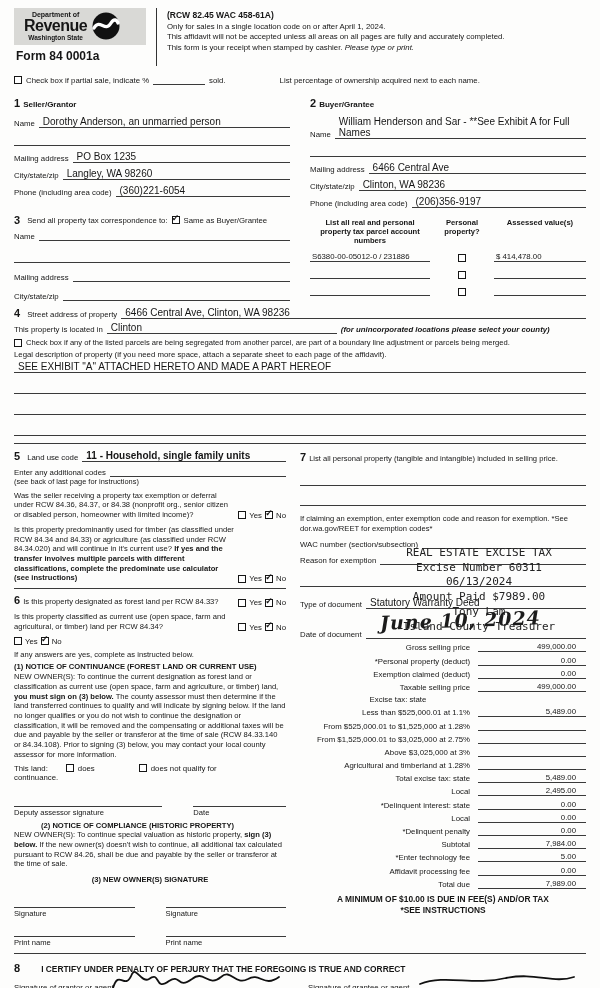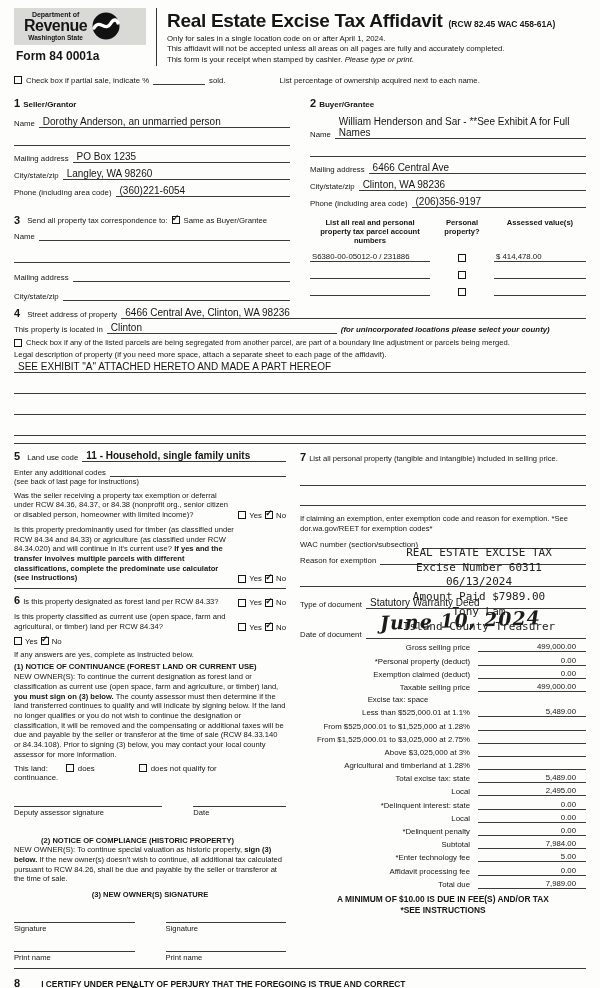--- a/index.html
+++ b/index.html
@@ -88,21 +88,20 @@
             <circle cx="15" cy="15" r="13.5" fill="#111"></circle>
             <path d="M3 17 C9 7, 14 22, 20 12 C23 7, 26 9, 27 12" stroke="#fff" stroke-width="3.4" fill="none" stroke-linecap="round"></path>
           </svg>
         </span>
       </div>
       <div class="form-no">Form 84 0001a</div>
     </div>
     <div class="hdr-divider"></div>
     <div class="hdr-right">
       <div class="title-row">
-        <span class="title">Real Estate Excise Tax Affidavit</span>
         <span class="title-rcw">(RCW 82.45 WAC 458-61A)</span>
       </div>
       <div class="hdr-line">Only for sales in a single location code on or after April 1, 2024.</div>
       <div class="hdr-line">This affidavit will not be accepted unless all areas on all pages are fully and accurately completed.</div>
       <div class="hdr-line"><span>This form is your receipt when stamped by cashier. </span><span class="it">Please type or print.</span></div>
     </div>
   </div>
 
   <div class="frow" style="margin-top:9px; align-items:center;">
     <span class="cb"></span>
@@ -333,21 +332,21 @@
           <div class="sigcol" style="flex:1.6;">
             <div class="sigline"></div>
             <div class="siglbl">Deputy assessor signature</div>
           </div>
           <div class="sigcol">
             <div class="sigline"></div>
             <div class="siglbl">Date</div>
           </div>
         </div>
 
-        <div class="qtext b" style="margin-top:19px;padding-left:27px;">(2) NOTICE OF COMPLIANCE (HISTORIC PROPERTY)</div>
+        <div class="qtext b" style="margin-top:4px;padding-left:27px;">(2) NOTICE OF COMPLIANCE (HISTORIC PROPERTY)</div>
         <div class="qtext"><span>NEW OWNER(S): To continue special valuation as historic property, </span><span class="b">sign (3) below.</span><span> If the new owner(s) doesn't wish to continue, all additional tax calculated pursuant to RCW 84.26, shall be due and payable by the seller or transferor at the time of sale.</span></div>
 
         <div class="qtext b" style="text-align:center; margin-top:6px;">(3) NEW OWNER(S) SIGNATURE</div>
         <div class="sigpair" style="margin-top:12px;">
           <div class="sigcol">
             <div class="sigline"></div>
             <div class="siglbl">Signature</div>
           </div>
           <div class="sigcol">
             <div class="sigline"></div>
@@ -420,21 +419,21 @@
       <div class="taxrow">
           <span class="taxlbl">Exemption claimed (deduct)</span>
           <span class="taxval">0.00</span>
         </div>
       <div class="taxrow">
           <span class="taxlbl">Taxable selling price</span>
           <span class="taxval">499,000.00</span>
         </div>
 
       <div class="taxrow" style="justify-content:center; padding-right:90px;">
-          <span class="taxlbl">Excise tax: space</span>
+          <span class="taxlbl">Excise tax: state</span>
         </div>
 
       <div class="taxrow">
           <span class="taxlbl">Less than $525,000.01 at 1.1%</span>
           <span class="taxval">5,489.00</span>
         </div>
       <div class="taxrow">
           <span class="taxlbl">From $525,000.01 to $1,525,000 at 1.28%</span>
           <span class="taxval"></span>
         </div>

